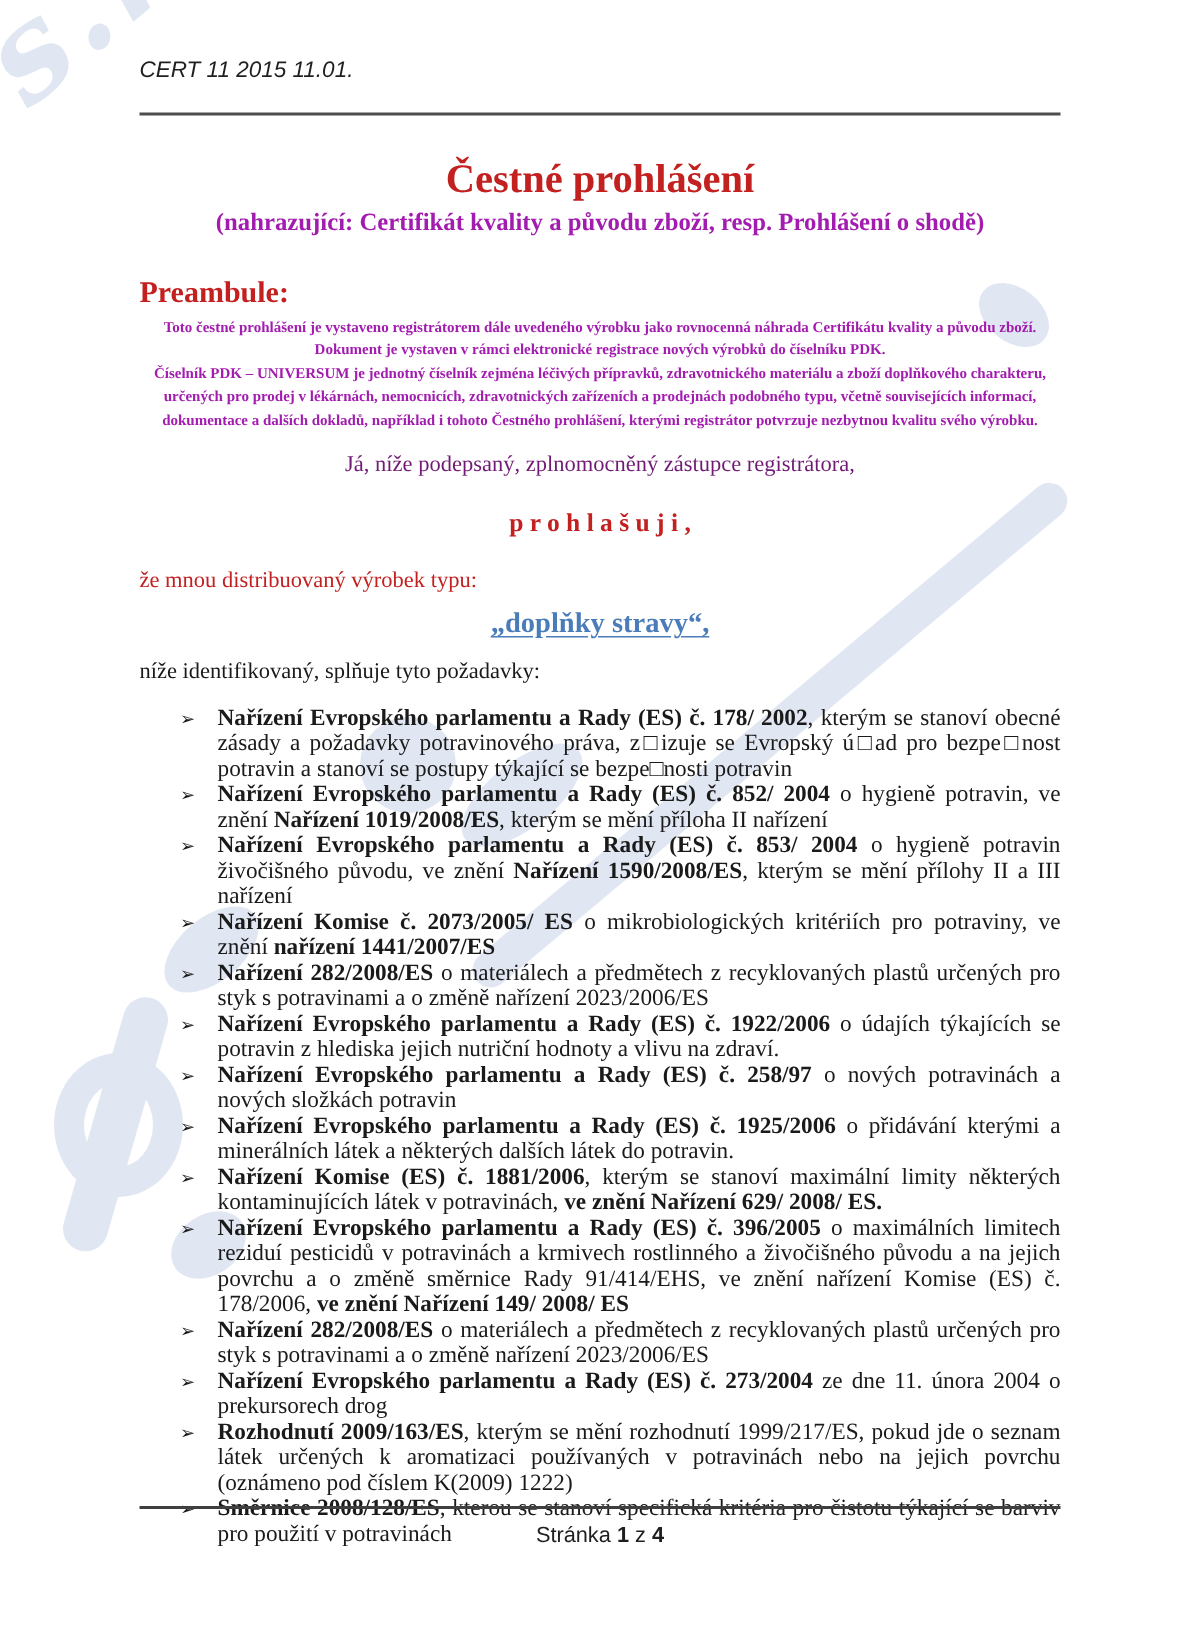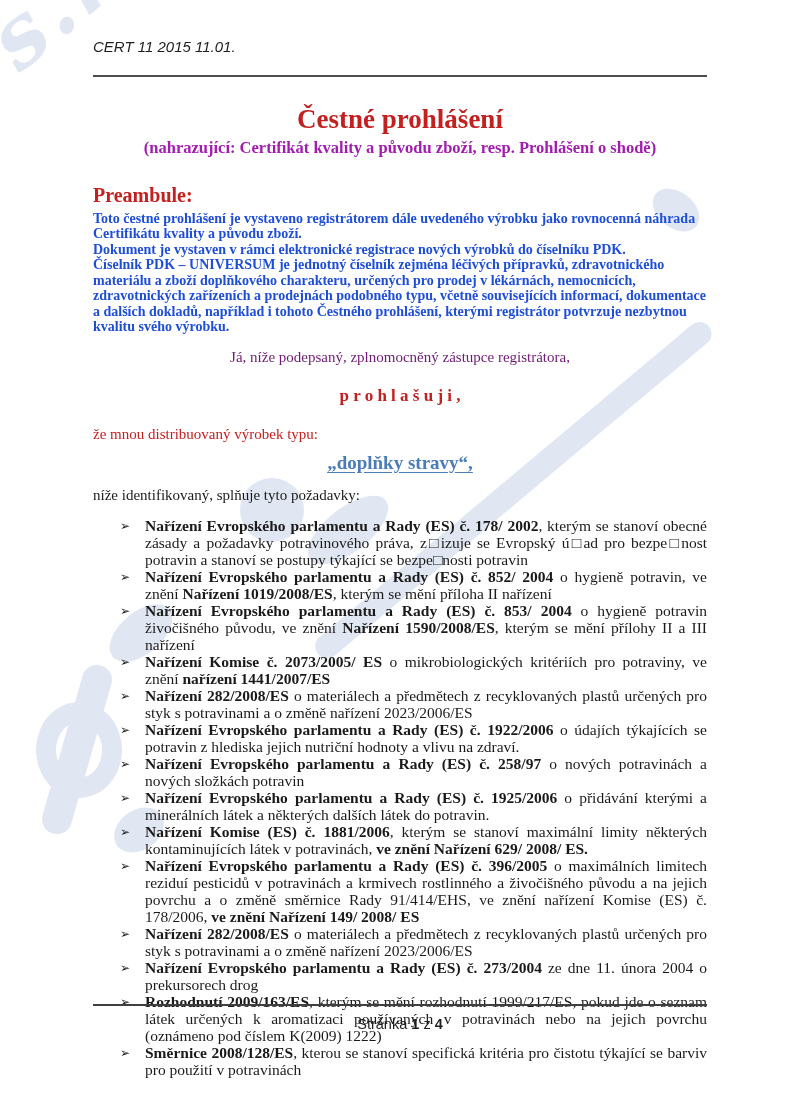--- a/index.html
+++ b/index.html
@@ -72,25 +72,25 @@
 
   .preamble-heading {
     margin-top: 26px;
     color: #c32020;
     font-weight: bold;
     font-size: 20px;
   }
   .preamble-text { margin-top: 4px; }
   .preamble-text p {
     margin: 0;
-    color: #1d4ed8;
-    font-weight: bold;
-    font-size: 14px;
+    color: #a21caf;
+    font-weight: bold;
+    font-size: 10px;
     line-height: 15.5px;
-    text-align: left;
+    text-align: center;
   }
 
   .decl-intro {
     margin-top: 14px;
     text-align: center;
     color: #701a75;
     font-size: 15px;
   }
   .decl-verb {
     margin-top: 20px;

